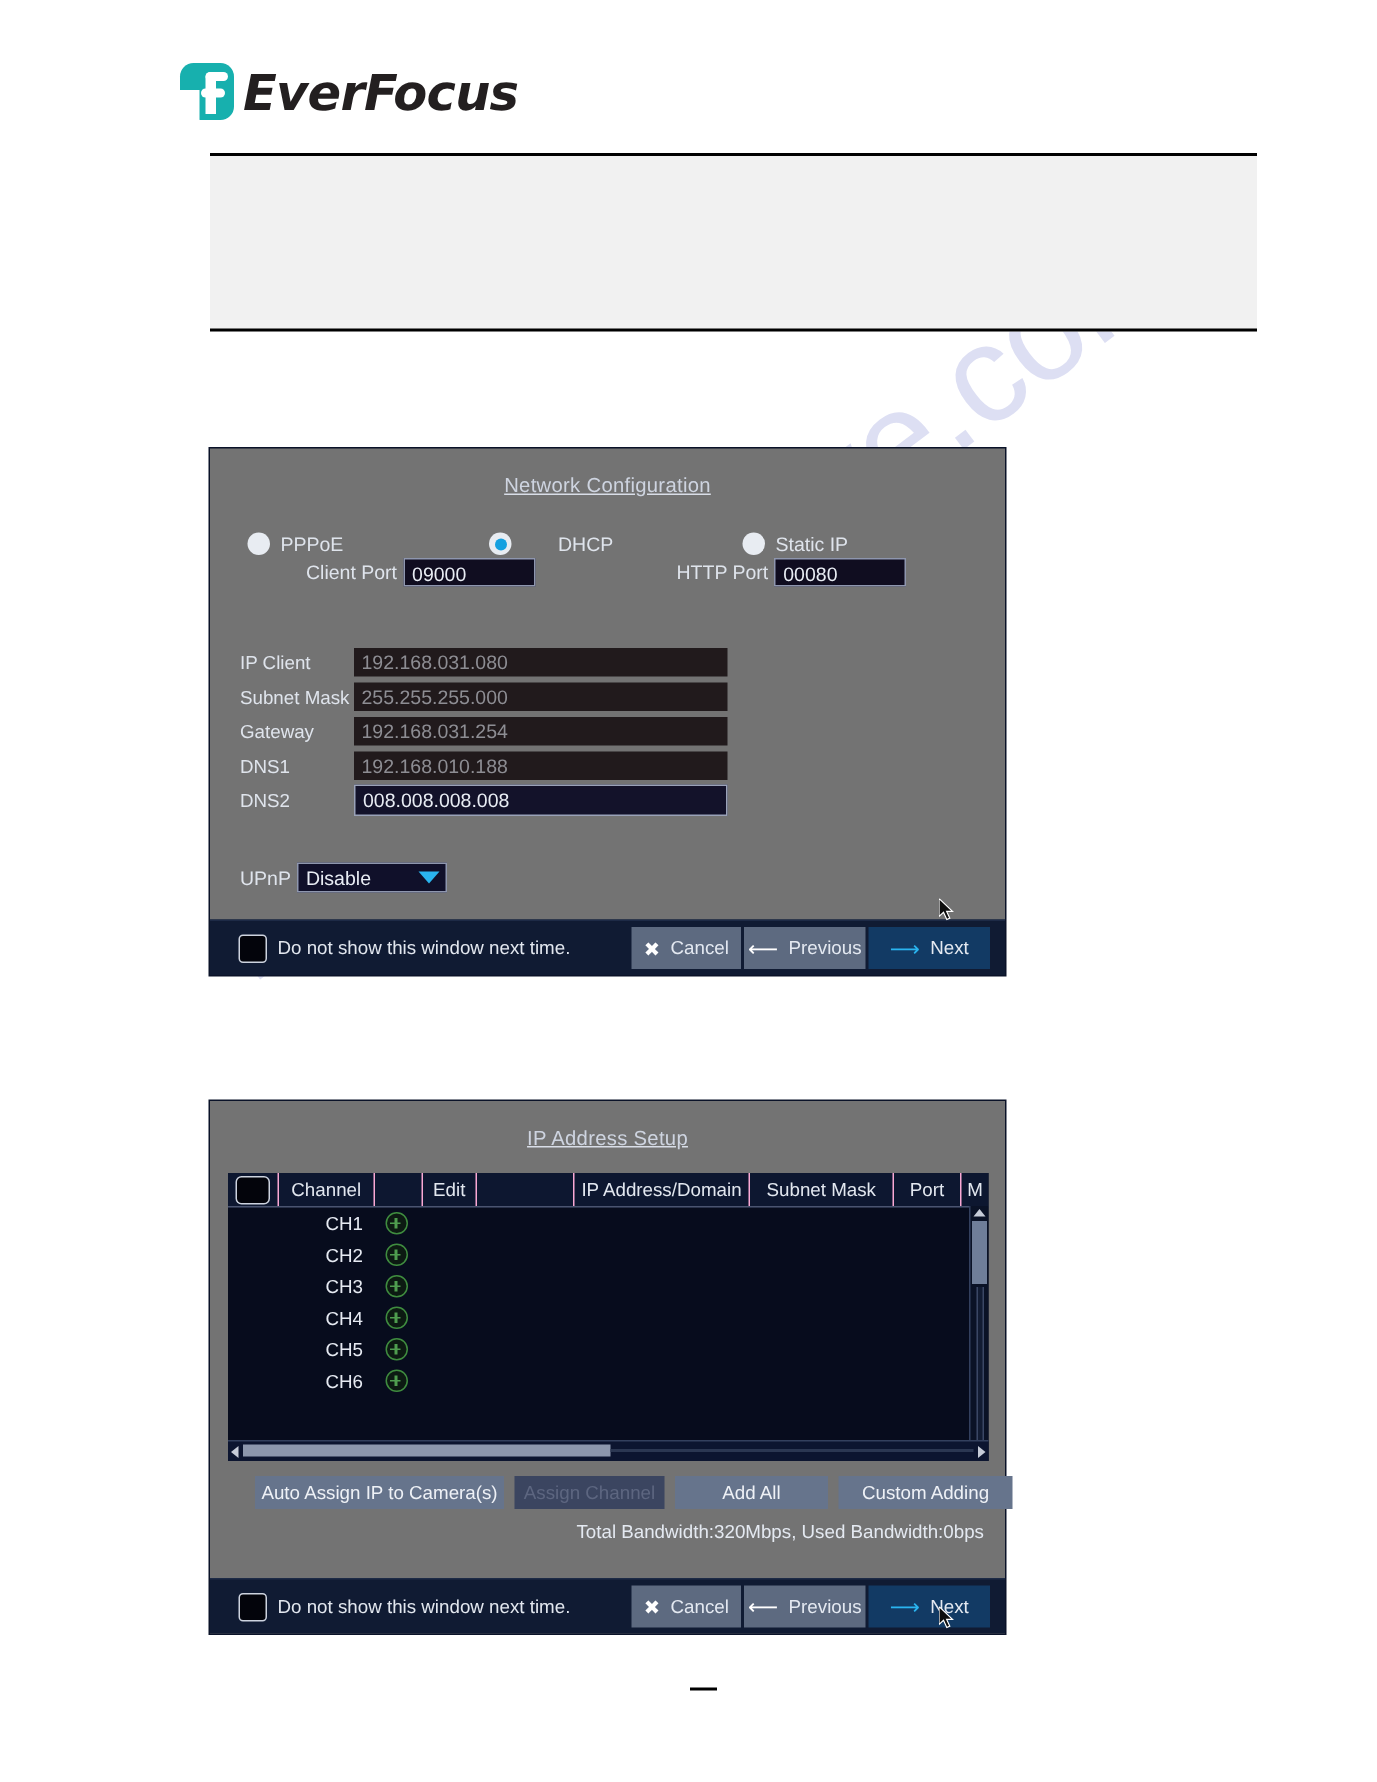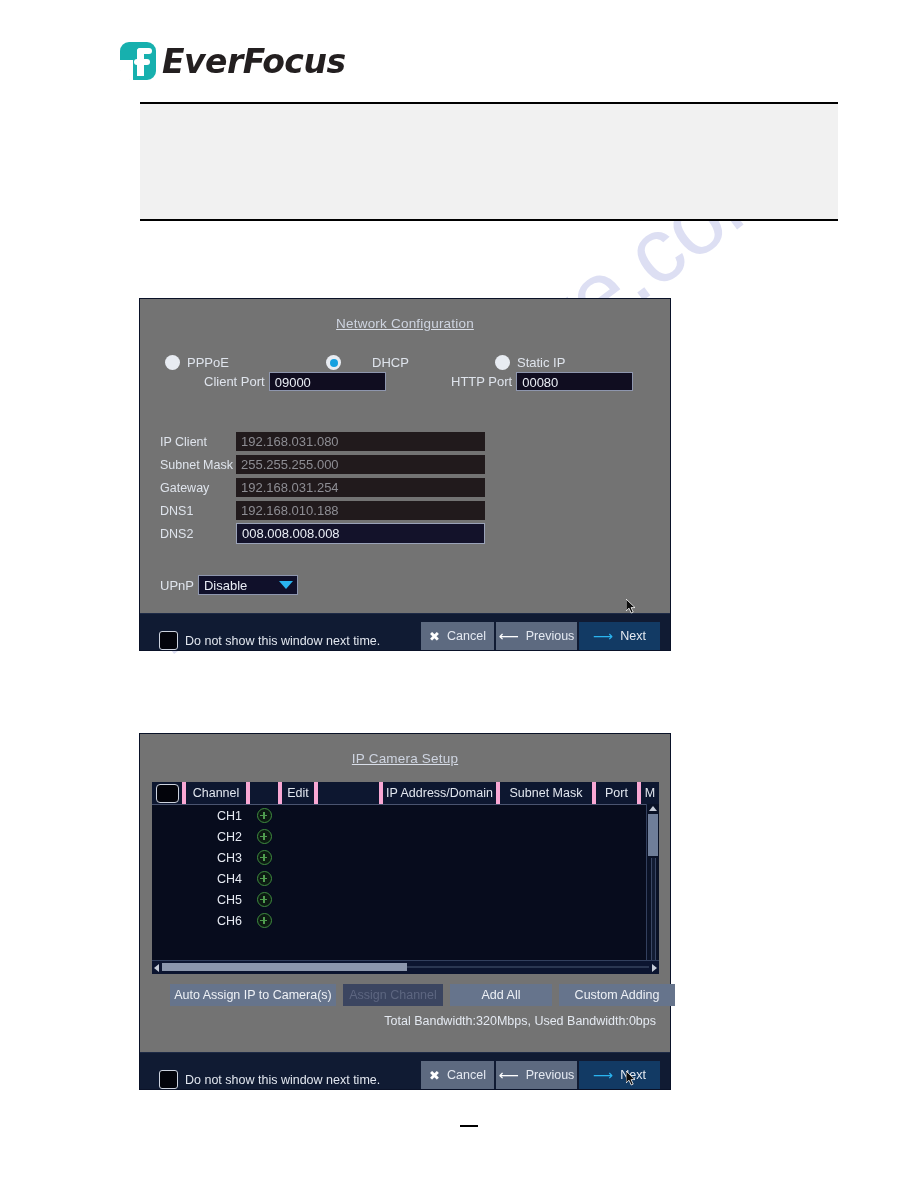--- a/index.html
+++ b/index.html
@@ -192,21 +192,21 @@
     background: #100d20;
     border: 1px solid #8e96ae;
     color: #e9edf4;
     font-size: 13px;
     font-family: "Liberation Sans", sans-serif;
     height: 19px;
     line-height: 19px;
     padding: 0 5px;
     box-sizing: border-box;
   }
-  .inp.port { width: 117px; }
+  .inp.port { width: 88px; }
 
   .ipblock {
     position: absolute;
     left: 20px;
     top: 131px;
     width: 345px;
   }
   .ip-row {
     display: flex;
     align-items: center;
@@ -278,21 +278,21 @@
   
   .dlg-footer {
     position: absolute;
     left: 0;
     bottom: 0;
     width: 100%;
     height: 36px;
     background: #101b33;
     border-top: 1px solid #1d2a46;
     display: flex;
-    align-items: flex-end;
+    align-items: center;
   }
   .chk-wrap {
     display: flex;
     align-items: center;
     gap: 7px;
     margin-left: 19px;
   }
   .chk-box {
     width: 17px; height: 17px;
     background: #03040b;
@@ -368,21 +368,21 @@
     background: #0d1730;
     border-bottom: 1px solid #4a5470;
     align-items: stretch;
   }
   .th {
     display: flex;
     align-items: center;
     justify-content: center;
     font-size: 12.5px;
     color: #e2e7ef;
-    border-right: 4px solid #f9a8d4;
+    border-right: 1px solid #f9a8d4;
     box-sizing: border-box;
     white-space: nowrap;
     overflow: hidden;
   }
   .th.c-chk    { width: 34px; }
   .th.c-ch     { width: 64px; }
   .th.c-blank1 { width: 32px; }
   .th.c-edit   { width: 36px; }
   .th.c-state  { width: 42px; margin-top: 48px; }
   .th.c-blank2 { width: 23px; }
@@ -660,21 +660,21 @@
     </div>
   </div>
 
   <svg class="cursor" style="left:486px; top:300px;" viewBox="0 0 11 15">
     <polygon points="0,0 0,12 3,9.2 5.2,14 7.2,13.1 5.1,8.6 9,8.6" fill="#0d0d0d" stroke="#ffffff" stroke-width="0.8"></polygon>
   </svg>
 </div>
 
 <div class="dlg" id="camera-dialog">
 
-  <div class="dlg-title">IP Camera Setup</div>
+  <div class="dlg-title">IP Address Setup</div>
 
   <div class="tbl">
 
     <div class="tbl-head">
       <div class="th c-chk">
         <span class="hdr-chk"></span>
       </div>
       <div class="th c-ch">Channel</div>
       <div class="th c-blank1"></div>
       <div class="th c-edit">Edit</div>

